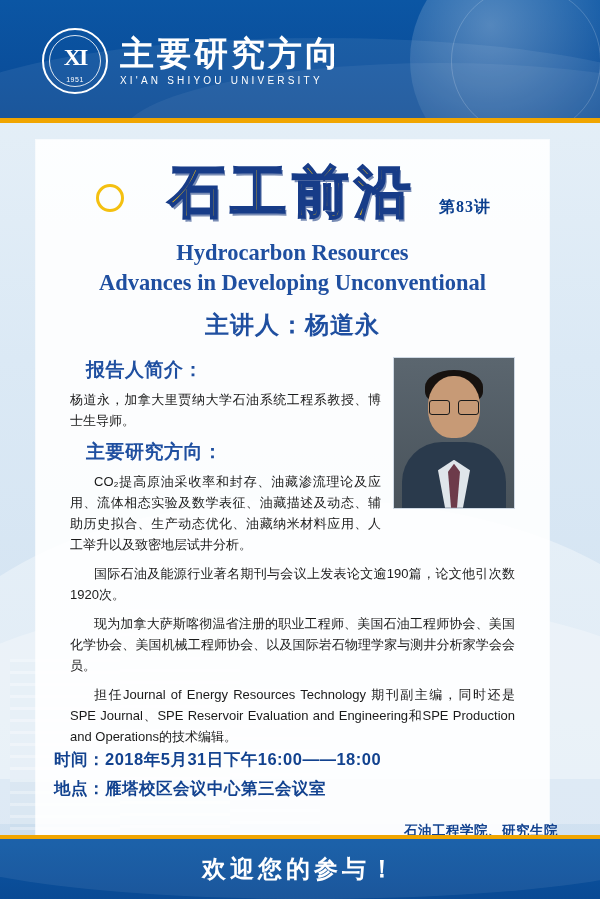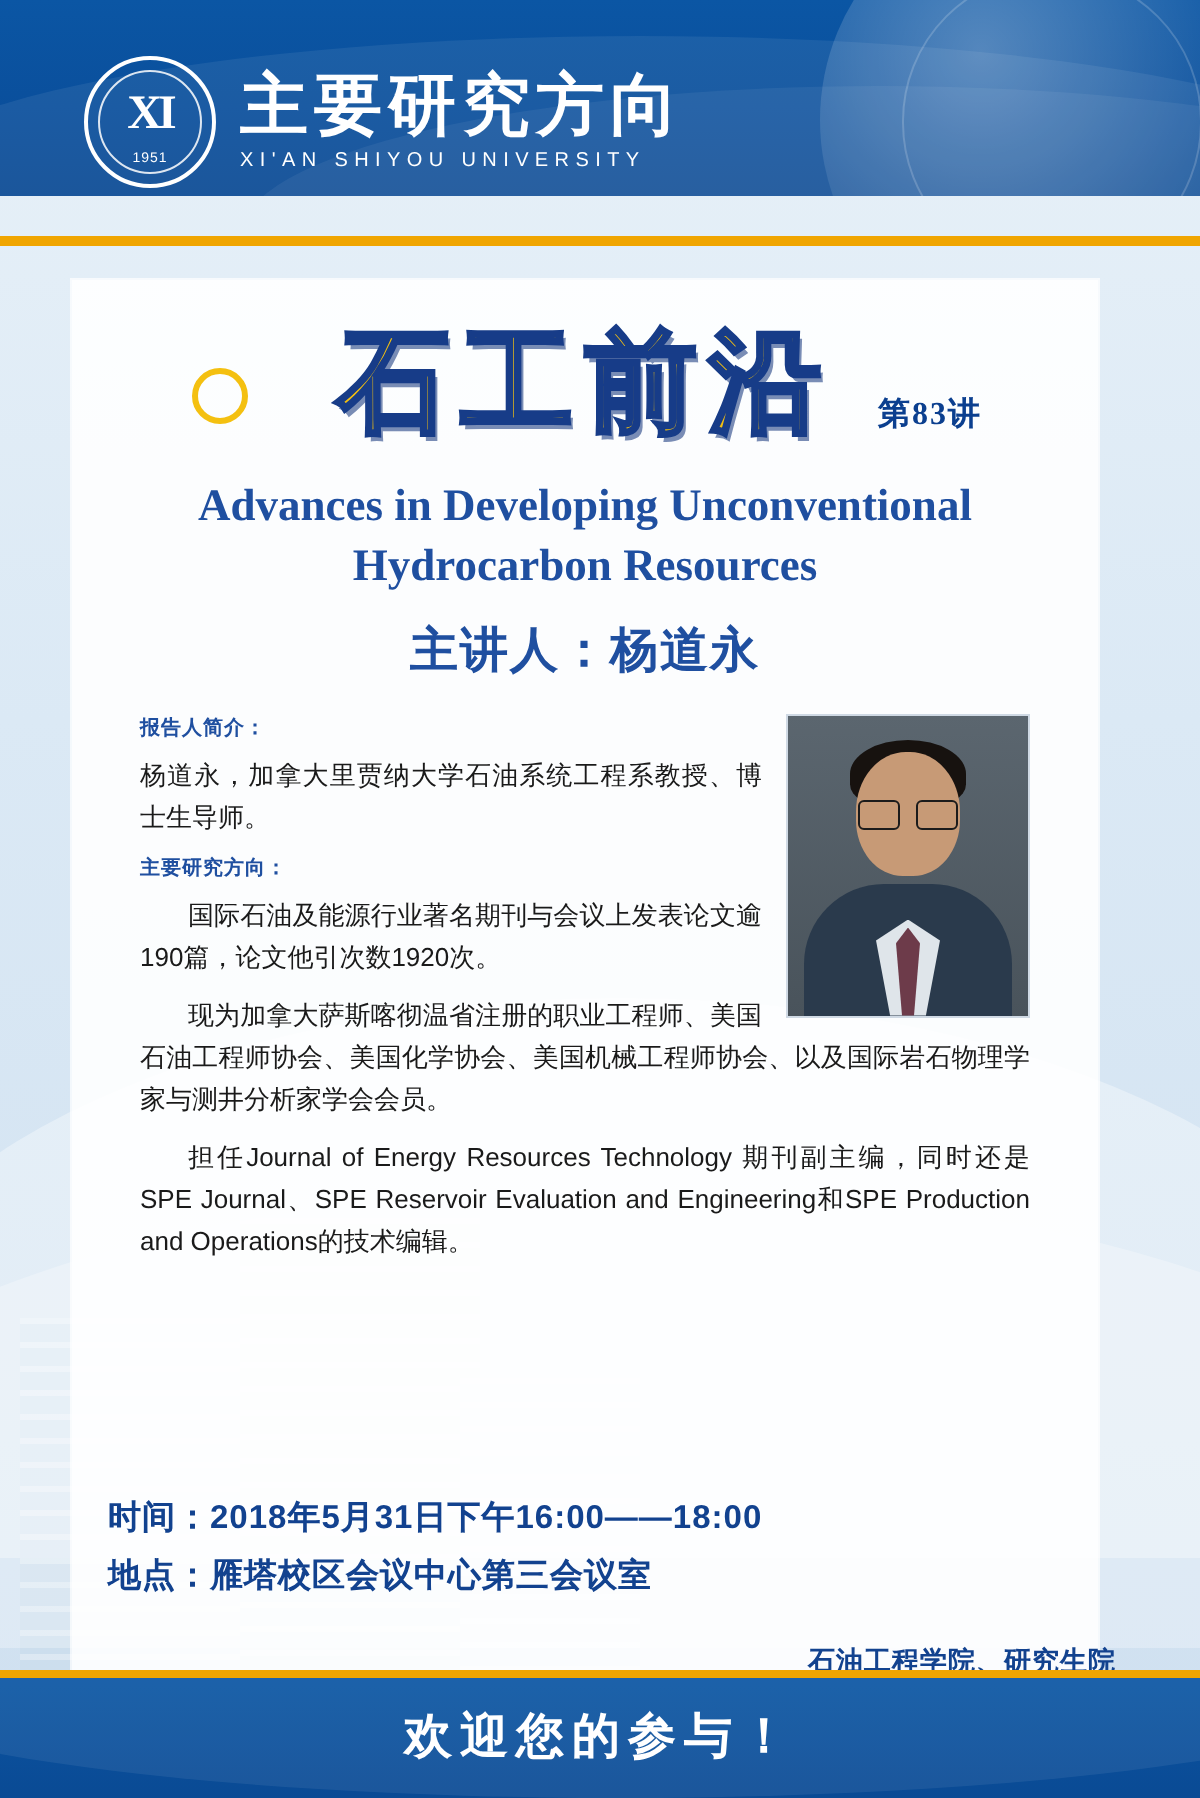--- a/index.html
+++ b/index.html
@@ -19,21 +19,21 @@
     height: 899px;
     background: linear-gradient(180deg, #e8f1f8 0%, #dbe9f5 40%, #cfe0f0 100%);
     overflow: hidden;
   }
 
   
   .header {
     position: absolute;
     top: 0; left: 0;
     width: 600px;
-    height: 98px;
+    height: 118px;
     background: linear-gradient(180deg, #0b56a4 0%, #0a4f9c 55%, #0a4a94 100%);
     overflow: hidden;
   }
   .header .globe {
     position: absolute;
     right: -40px;
     top: -55px;
     width: 230px;
     height: 230px;
     border-radius: 50%;
@@ -248,23 +248,23 @@
   }
 
   
   .body-wrap {
     position: relative;
     margin: 16px 34px 0 34px;
     color: #222;
   }
   .sec-head {
     color: #1f4fa0;
-    font-size: 10px;
-    font-weight: bold;
-    margin: 0 0 6px 0;
+    font-size: 19px;
+    font-weight: bold;
+    margin: 0 0 6px 16px;
     letter-spacing: 0.5px;
   }
   .para {
     font-size: 13px;
     line-height: 1.62;
     margin: 0 0 8px 0;
     text-align: justify;
     color: #1a1a1a;
   }
   .para.indent { text-indent: 24px; }
@@ -432,41 +432,42 @@
 
   <div class="card">
 
     <div class="title-art">
       <div class="dot-deco"></div>
       <span class="cn-title">石工前沿</span>
       <div class="lecture-no">第83讲</div>
     </div>
 
     <div class="en-title">
+      <div>Hydrocarbon Resources</div>
       <div>Advances in Developing Unconventional</div>
-      <div>Hydrocarbon Resources</div>
     </div>
 
     <div class="speaker">主讲人：杨道永</div>
 
     <div class="body-wrap">
 
       <div class="portrait">
         <div class="body"></div>
         <div class="shirt"></div>
         <div class="tie"></div>
         <div class="hair"></div>
         <div class="head"></div>
         <div class="glasses"></div>
       </div>
 
       <div class="sec-head">报告人简介：</div>
       <p class="para">杨道永，加拿大里贾纳大学石油系统工程系教授、博士生导师。</p>
 
       <div class="sec-head">主要研究方向：</div>
+      <p class="para indent">CO₂提高原油采收率和封存、油藏渗流理论及应用、流体相态实验及数学表征、油藏描述及动态、辅助历史拟合、生产动态优化、油藏纳米材料应用、人工举升以及致密地层试井分析。</p>
 
       <p class="para indent">国际石油及能源行业著名期刊与会议上发表论文逾190篇，论文他引次数1920次。</p>
 
       <p class="para indent">现为加拿大萨斯喀彻温省注册的职业工程师、美国石油工程师协会、美国化学协会、美国机械工程师协会、以及国际岩石物理学家与测井分析家学会会员。</p>
 
       <p class="para indent">担任Journal of Energy Resources Technology 期刊副主编，同时还是SPE Journal、SPE Reservoir Evaluation and Engineering和SPE Production and Operations的技术编辑。</p>
     </div>
 
   </div>
 

